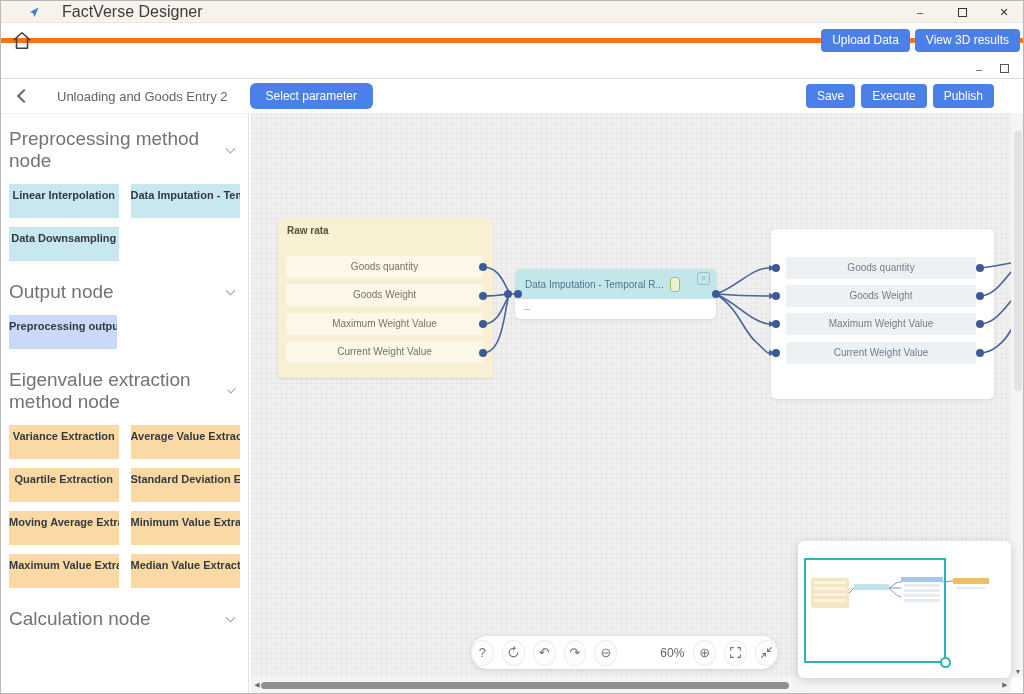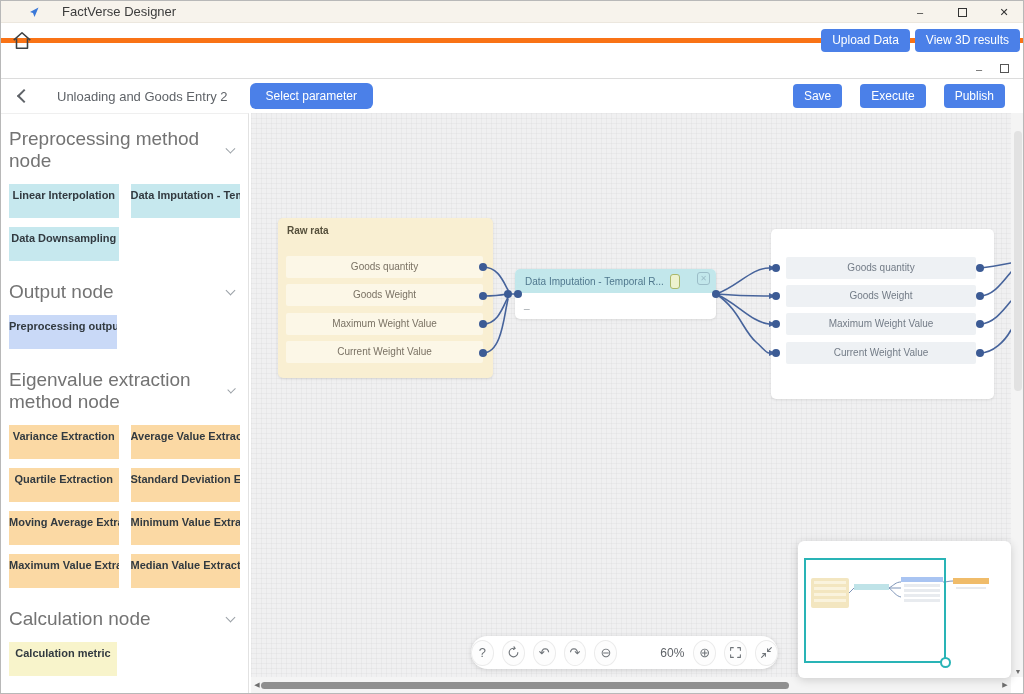--- a/index.html
+++ b/index.html
@@ -5,21 +5,21 @@
   * { margin:0; padding:0; box-sizing:border-box; }
   html,body { width:1024px; height:694px; overflow:hidden; }
   body { font-family:"Liberation Sans", sans-serif; position:relative; background:#fff;
          border:1px solid #b8b8b8; }
 
   
   .titlebar { position:absolute; left:0; top:0; width:1024px; height:22px;
     background:#f7f3ec; display:flex; align-items:center; padding-left:27px;
     border-bottom:1px solid #ece7de; }
   .titlebar .app-ico { width:12px; height:12px; margin-right:10px; }
-  .titlebar .app-title { font-size:13px; color:#3c3c3c;padding-left:12px; }
+  .titlebar .app-title { font-size:16px; color:#3c3c3c;padding-left:12px; }
   .win-controls { position:absolute; right:0; top:0; height:22px; display:flex; }
   .win-btn { width:42px; height:22px; display:flex; align-items:center; justify-content:center;
     font-size:11px; color:#333; cursor:default; }
   .win-btn .sq { width:9px; height:9px; border:1px solid #333; }
 
   .toolbar2 { position:absolute; left:0; top:22px; width:1024px; height:20px; background:#fff;
     border-bottom:5px solid #f97316; }
   .home-btn { position:absolute; left:8px; top:5px; width:26px; height:26px;
     display:flex; align-items:center; justify-content:center; }
   .tb-buttons { position:absolute; right:5px; top:6px; display:flex; gap:5px; }
@@ -32,21 +32,21 @@
   .substrip .mini { font-size:11px; color:#555; line-height:10px; }
   .substrip .sq { width:9px; height:9px; border:1px solid #555; }
 
   
   .header { position:absolute; left:0; top:78px; width:1024px; height:34px; background:#fff;
     display:flex; align-items:center; }
   .back { margin-left:18px; width:10px; height:10px; border-left:2px solid #5f6368;
     border-bottom:2px solid #5f6368; transform:rotate(45deg); }
   .doc-title { margin-left:28px; font-size:13px; color:#5f6368; }
   .sel-param { margin-left:22px; height:26px; line-height:26px; border-radius:6px; padding:0 16px; }
-  .header-right { position:absolute; right:20px; display:flex; gap:18px; }
+  .header-right { position:absolute; right:31px; display:flex; gap:6px; }
   .header-right .btn-blue { height:24px; line-height:24px; }
 
   
   .main { position:absolute; left:0; top:112px; width:1024px; height:582px; }
 
   .sidebar { position:absolute; left:0; top:0; width:248px; height:582px; background:#fff;
     border-right:1px solid #e2e2e2; border-top:1px solid #efefef; padding:10px 8px; overflow:hidden; }
   .sec-head { display:flex; justify-content:space-between; align-items:center;
     margin:4px 2px 12px 0; }
   .sec-head span.lbl { font-size:19px; color:#737373; }
@@ -68,21 +68,21 @@
     background-image:linear-gradient(rgba(0,0,0,0.028) 1px, transparent 1px),
                      linear-gradient(90deg, rgba(0,0,0,0.028) 1px, transparent 1px);
     background-size:5px 5px; overflow:hidden; }
 
   .node { position:absolute; border-radius:5px; box-shadow:0 1px 3px rgba(0,0,0,0.10); }
   .node-raw { left:27px; top:105px; width:215px; height:160px; background:#f9efd2; }
   .node-raw .n-title { position:absolute; left:9px; top:7px; font-size:10px; font-weight:bold; color:#56503c; }
   .row-y { position:absolute; left:8px; width:197px; height:22px; background:#fcf7e7;
     border-radius:2px; font-size:10px; color:#7a7264; text-align:center; line-height:22px; }
   .node-mid { left:264px; top:156px; width:201px; height:50px; background:#fff; }
-  .node-mid .n-head { position:absolute; left:0; top:0; width:201px; height:24px;
+  .node-mid .n-head { position:absolute; left:0; top:0; width:201px; height:30px;
     background:#c2e7eb; border-radius:5px 5px 0 0; display:flex; align-items:center; }
   .node-mid .n-head .t { font-size:10px; color:#50788e; margin-left:10px; white-space:nowrap; }
   .badge { width:10px; height:15px; border:1px solid #aab86b; background:#edf2cf;
     border-radius:3px; margin-left:6px; }
   .del-ico { position:absolute; right:6px; top:3px; width:13px; height:13px;
     border:1.2px solid #8fb0bd; border-radius:3px; opacity:.75;
     font-size:8px; color:#8fb0bd; text-align:center; line-height:11px; }
   .node-mid .n-body-dash { position:absolute; left:9px; top:30px; font-size:10px; color:#9aa0a6; }
   .node-out { left:520px; top:116px; width:223px; height:170px; background:#fff; }
   .node-out .n-head { position:absolute; left:0; top:0; width:223px; height:18px;
@@ -209,23 +209,20 @@
       <div class="chip orange">Standard Deviation Ext...</div>
       <div class="chip orange">Moving Average Extrac...</div>
       <div class="chip orange">Minimum Value Extracti...</div>
       <div class="chip orange">Maximum Value Extract...</div>
       <div class="chip orange">Median Value Extraction</div>
     </div>
 
     <div class="sec-head">
       <span class="lbl">Calculation node</span>
       <span class="chev"></span>
-    </div>
-    <div class="chips one">
-      <div class="chip yellow">Calculation metric</div>
     </div>
   </div>
 
   <div class="canvas-wrap">
     <div class="canvas">
 
       <div class="node node-raw">
         <div class="n-title">Raw rata</div>
         <div class="row-y" style="top:38px">Goods quantity</div>
         <div class="row-y" style="top:66px">Goods Weight</div>

